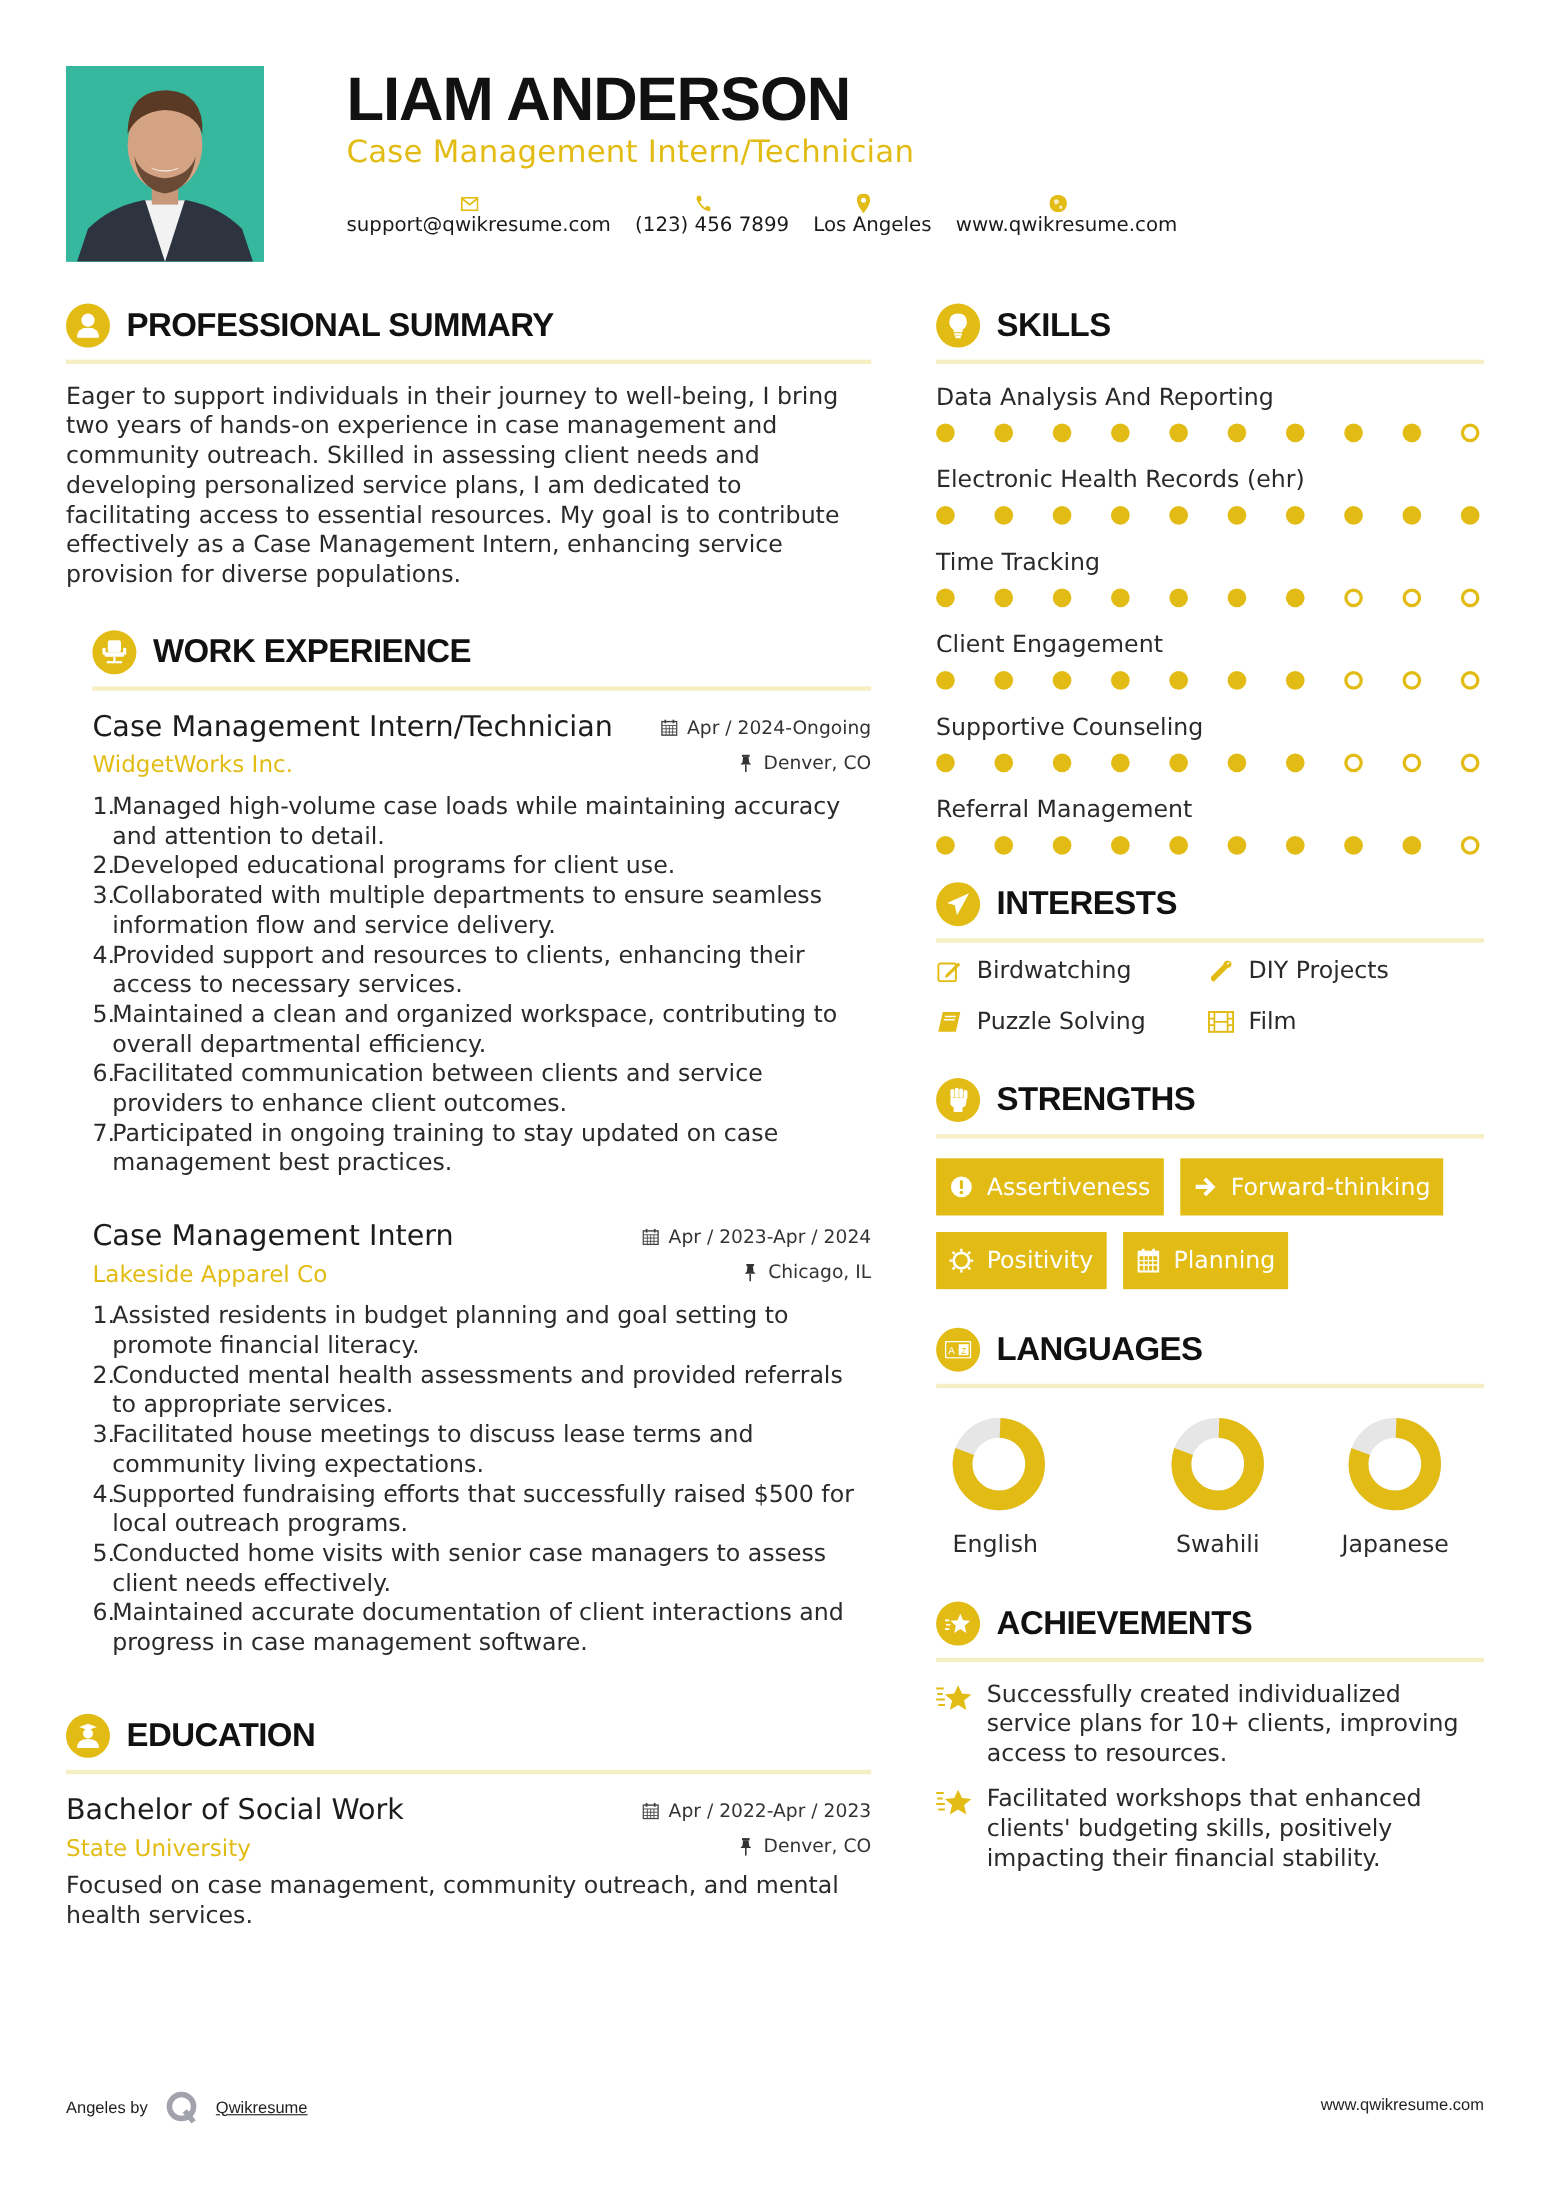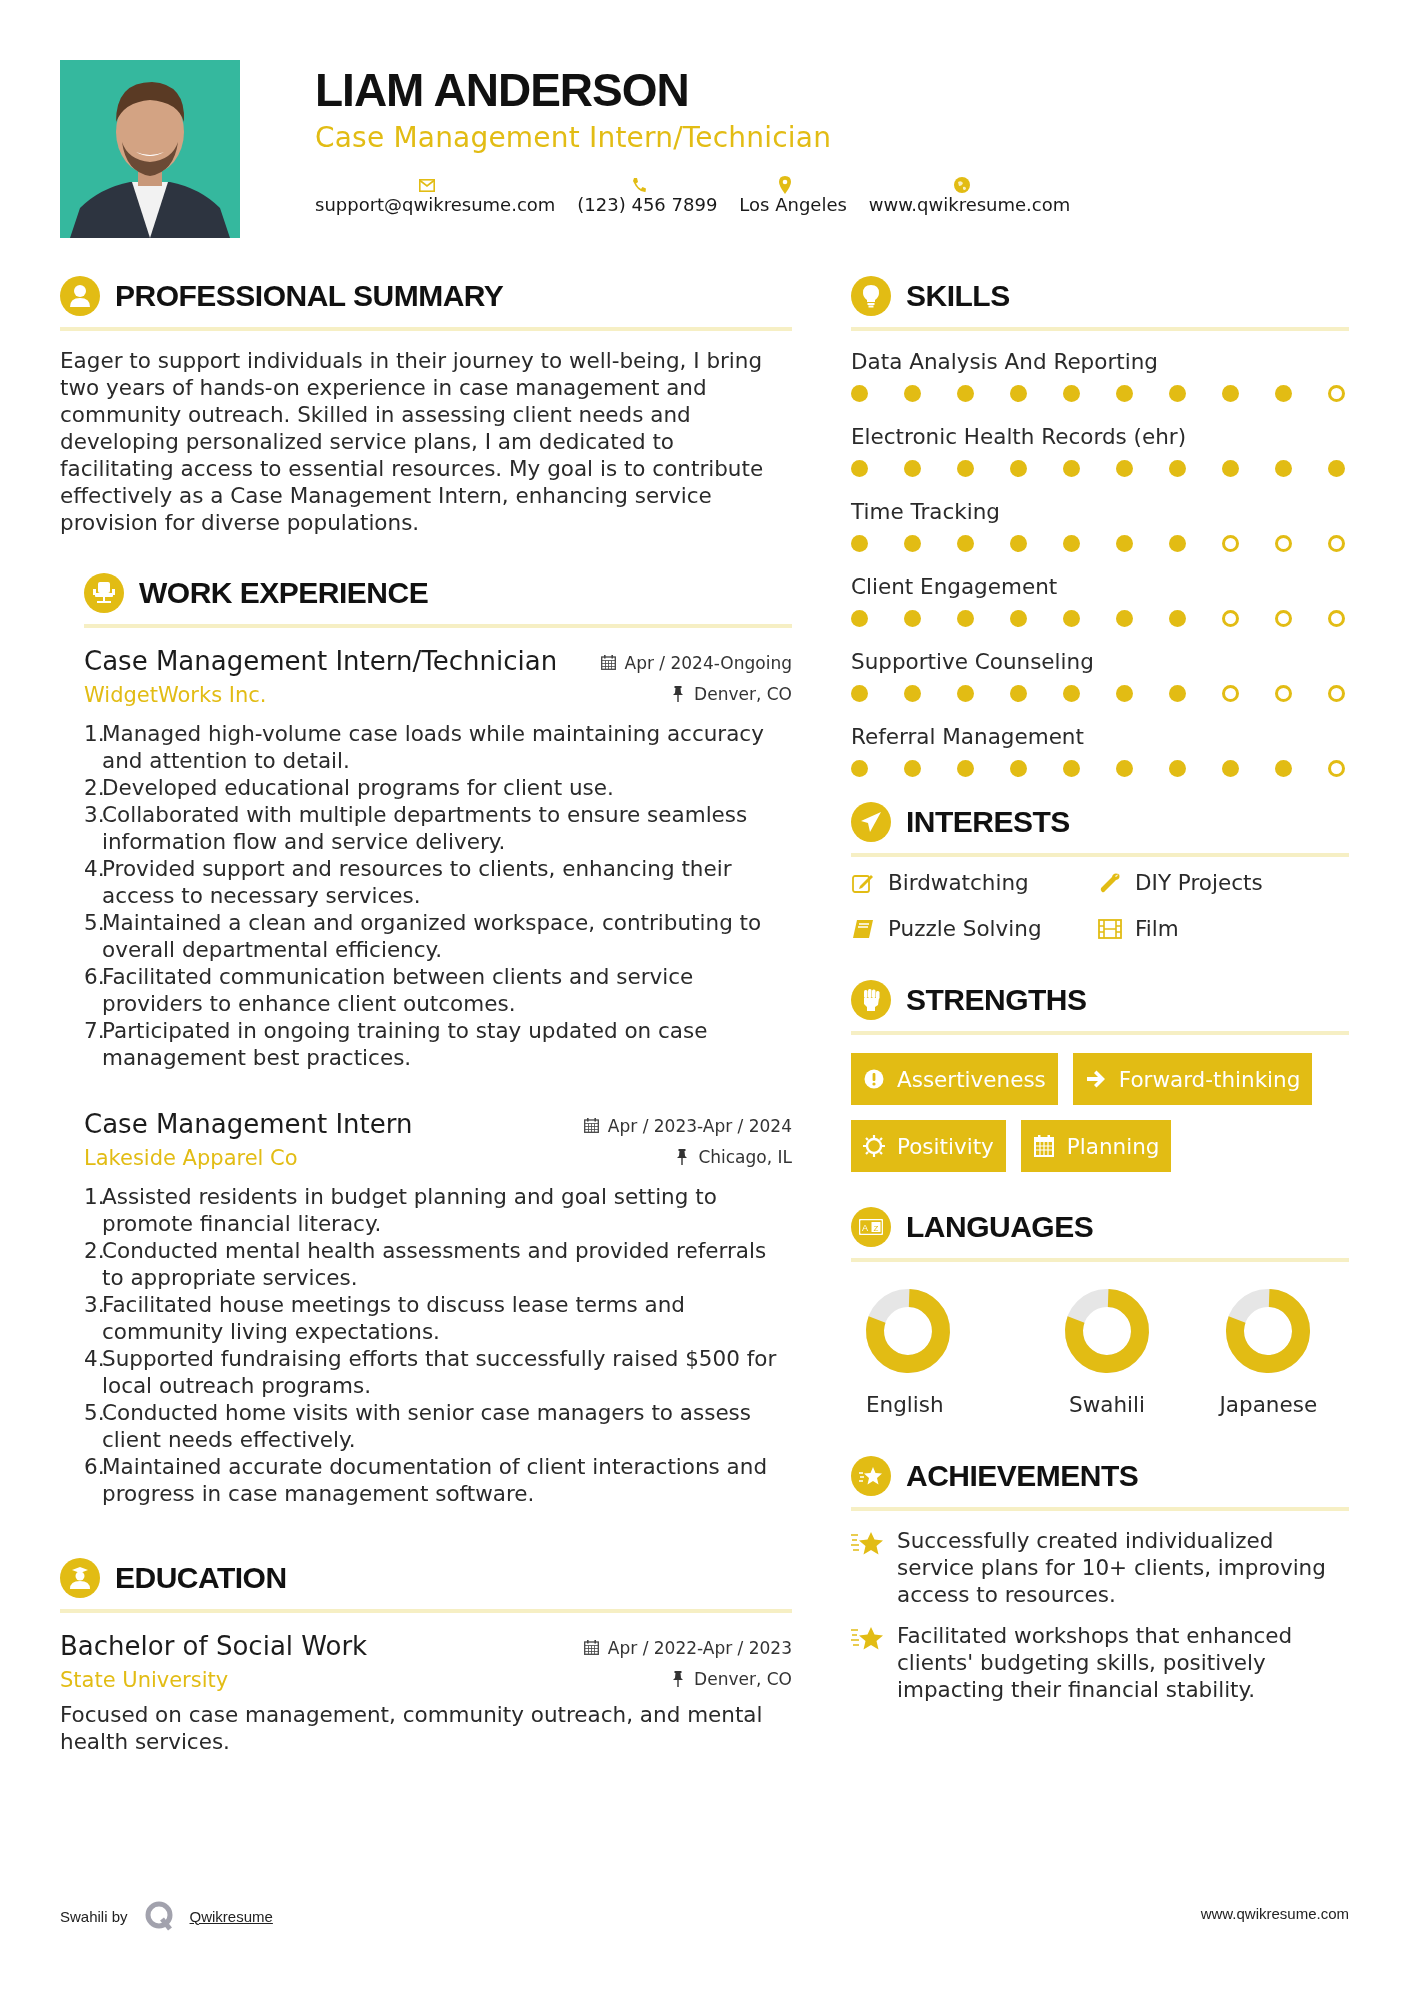--- a/index.html
+++ b/index.html
@@ -3,21 +3,21 @@
 <meta charset="utf-8">
 <style>
   * { box-sizing: border-box; margin: 0; padding: 0; }
   html, body { width: 1407px; height: 1990px; background: #ffffff; }
   body { font-family: "DejaVu Sans", "Liberation Sans", sans-serif; color: #222222; position: relative; overflow: hidden; }
 
   .photo { position: absolute; left: 60px; top: 60px; width: 180px; height: 178px; background: #35b89e; overflow: hidden; }
   .photo svg { display: block; }
 
   .header { position: absolute; left: 315px; top: 58px; width: 1060px; }
-  .name { font-family: "Liberation Sans", sans-serif; font-weight: 700; font-size: 46px; letter-spacing: -1px; color: #111111; line-height: 64px; }
+  .name { font-family: "Liberation Sans", sans-serif; font-weight: 700; font-size: 56px; letter-spacing: -1px; color: #111111; line-height: 64px; }
   .role { font-size: 28px; color: #E2BC14; line-height: 36px; margin-top: -2px; letter-spacing: 0.2px; }
   .contacts { display: flex; align-items: center; margin-top: 20px; font-size: 18px; color: #1a1a1a; }
   .contact { display: flex; align-items: center; margin-right: 22px; flex-direction: column; }
   .contact .ci { width: 18px; height: 18px; margin-right: 16px; display: inline-flex; align-items: center; justify-content: center; color: #E2BC14; }
 
   .col-left { position: absolute; left: 60px; top: 275px; width: 732px; }
   .col-right { position: absolute; left: 851px; top: 275px; width: 498px; }
 
   .sec-head { display: flex; align-items: center; height: 42px; }
   .sec-icon { width: 40px; height: 40px; border-radius: 50%; background: #E2BC14; display: inline-flex; align-items: center; justify-content: center; margin-right: 15px; flex: 0 0 40px; }
@@ -596,21 +596,21 @@
             <path d="M20 3 L23.5 10.5 L32 11.5 L25.5 17 L27.5 25.5 L20 21 L12.5 25.5 L14.5 17 L8 11.5 L16.5 10.5 Z" fill="#E2BC14"></path>
             <path d="M0 6 H7 M1 11 H6 M0 16 H8 M2 21 H8" stroke="#E2BC14" stroke-width="1.6"></path>
           </svg>
       </span>
       <span class="ach-text">Facilitated workshops that enhanced clients' budgeting skills, positively impacting their financial stability.</span>
     </div>
   </section>
 </div>
 
 <div class="footer-left">
-  <span>Swahili by</span>
+  <span>Angeles by</span>
   <span class="q">
     <svg width="32" height="32" viewBox="0 0 32 32">
         <circle cx="15" cy="15" r="11" fill="none" stroke="#a2a2ad" stroke-width="5"></circle>
         <path d="M18 19 L26 29" stroke="#a2a2ad" stroke-width="5"></path>
       </svg>
   </span>
   <span class="brand">Qwikresume</span>
 </div>
 <div class="footer-right">www.qwikresume.com</div>
 

